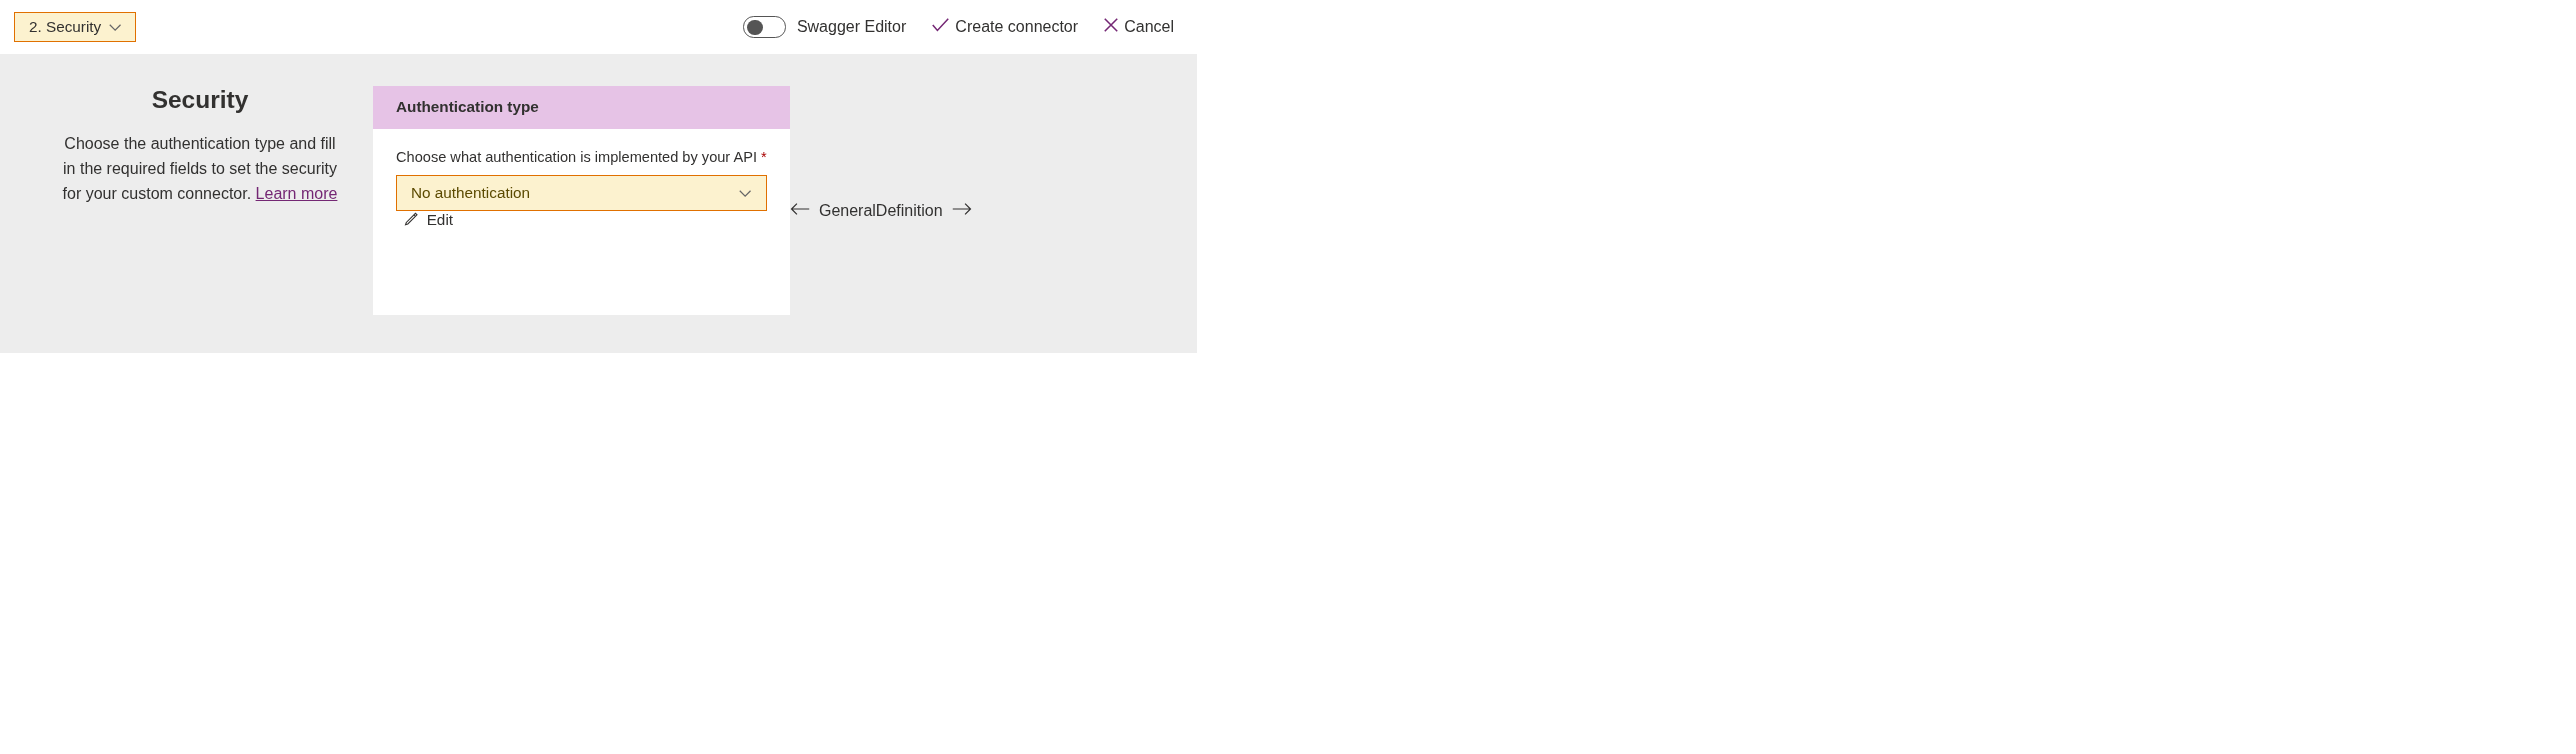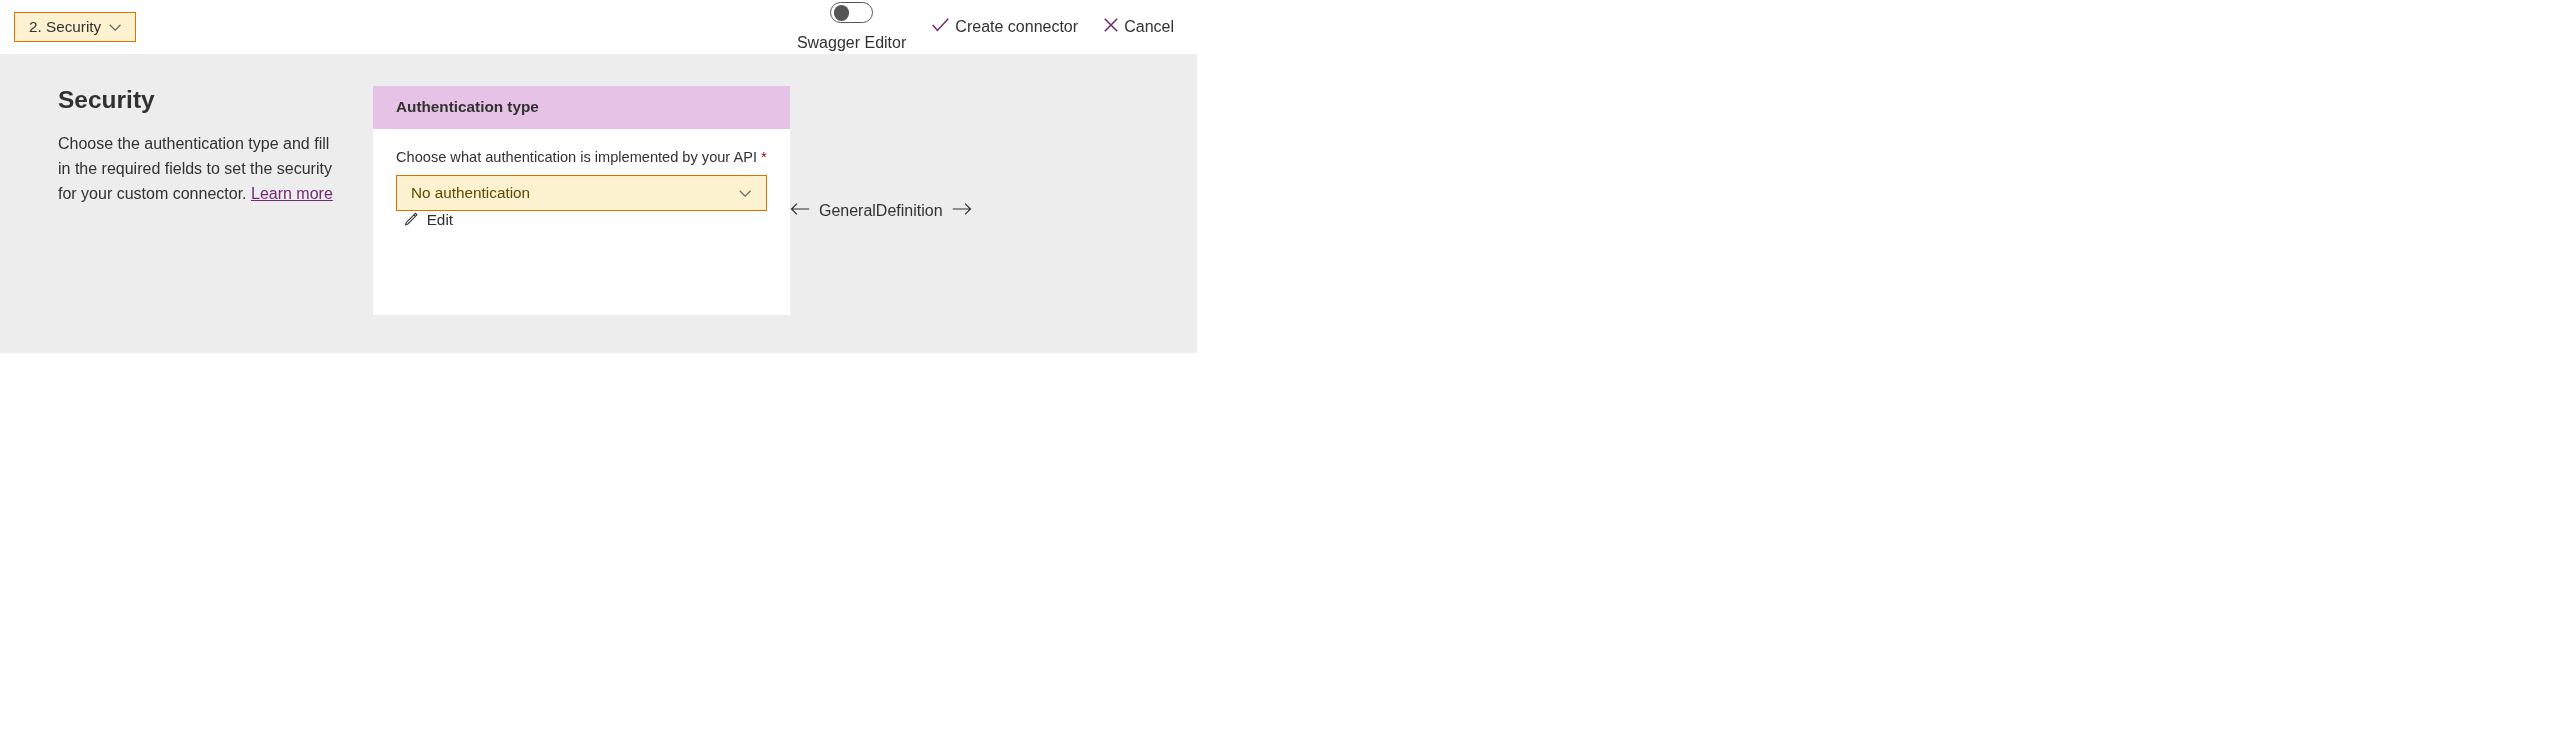--- a/index.html
+++ b/index.html
@@ -23,41 +23,41 @@
       border: 1.5px solid #e07000;
       background: #fcf2cf;
       padding: 4.6px 14px;
       font-size: 15.3px;
       color: #323130;
       cursor: pointer;
     }
     .step-dropdown .chev { color: #5b5b5b; }
     .topbar .spacer { flex: 1; }
     .topbar-actions { display: flex; align-items: center; gap: 26px; }
-    .toggle-wrap { display: flex; align-items: center; gap: 10.7px; cursor: pointer; flex-direction: column; }
+    .toggle-wrap { display: flex; align-items: center; gap: 10.7px; cursor: pointer; }
     .toggle-track {
       width: 43px; height: 21.5px; border: 0.8px solid #555; border-radius: 10.7px;
       background: #fff; position: relative;
     }
     .toggle-knob {
       position: absolute; left: 3.1px; top: 2.3px;
       width: 15.3px; height: 15.3px; border-radius: 50%; background: #555;
     }
     .toggle-label { font-size: 16px; color: #323130; }
     .action-btn { display: flex; align-items: center; gap: 6.1px; font-size: 16px; color: #323130; cursor: pointer; }
     .action-btn .icn { color: #742774; }
 
     .workspace {
       display: flex;
       gap: 31px;
       background: #ededed;
       padding: 32px 46px 38px 58px;
       min-height: 299px;
     }
-    .left-col { width: 284px; flex-shrink: 0; }
+    .left-col { width: 284px; flex-shrink: 0; text-align: center; }
     .left-col h1 { font-size: 24.5px; font-weight: 600; margin-bottom: 18.4px; color: #323130; }
     .left-desc { font-size: 16px; line-height: 1.55; color: #323130; }
     .learn-link { color: #742774; }
 
     .right-col { flex: 1; display: flex; flex-direction: row; }
     .card { background: #fff; }
     .card-header {
       background: #e6c3e6;
       padding: 12.3px 23px;
       font-size: 15.3px;

